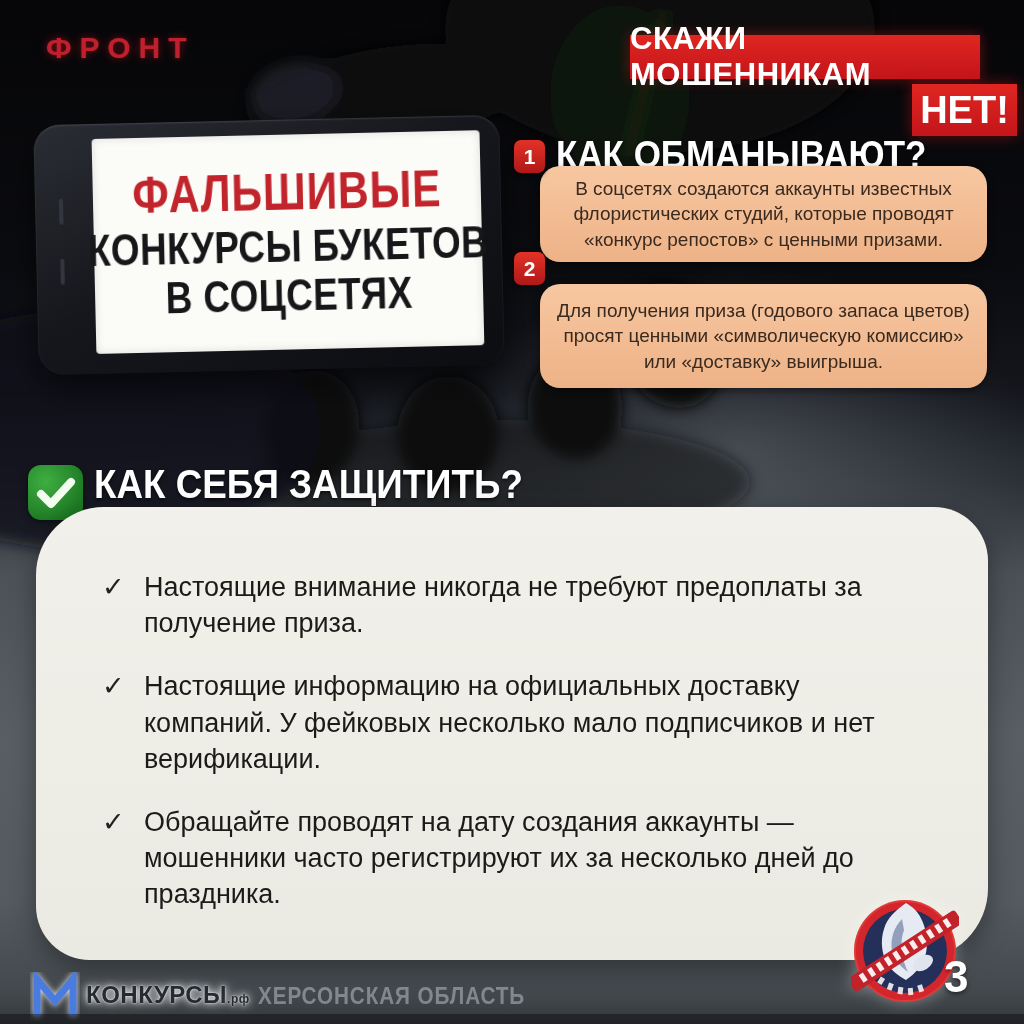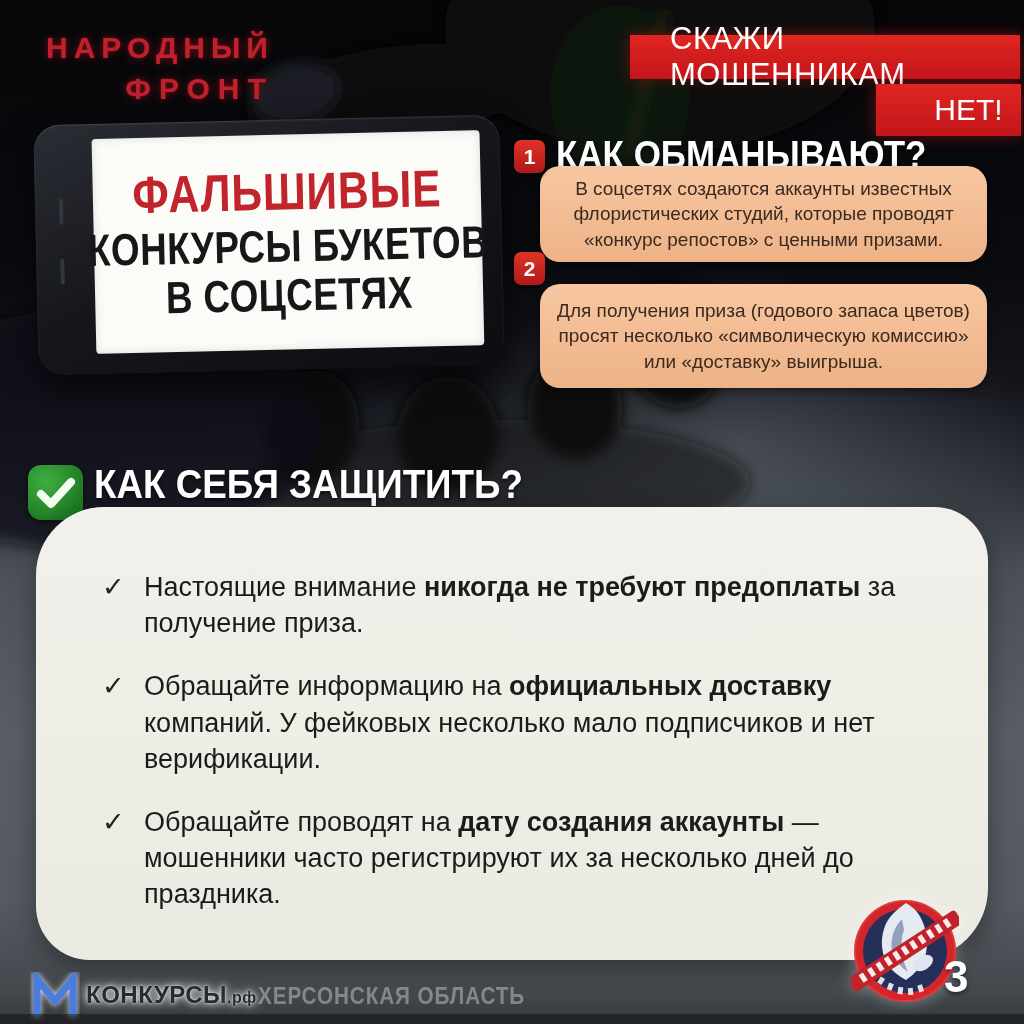--- a/index.html
+++ b/index.html
@@ -13,24 +13,24 @@
   }
   .hand-layer{position:absolute;left:0;top:0;width:1024px;height:1024px;pointer-events:none;}
 
   
   .nf-logo{position:absolute;left:46px;top:28px;color:#bf202d;font-weight:bold;line-height:1.36;
     font-size:30px;letter-spacing:6px;text-shadow:0 0 10px rgba(196,28,40,.55),0 0 2px rgba(120,10,16,.9);}
   .nf-logo .l2{letter-spacing:8px;text-align:right;}
 
   
   .badge-red{position:absolute;background:linear-gradient(180deg,#e02621,#c3151a);
-    color:#fff;font-weight:normal;display:flex;align-items:center;justify-content:center;
-    box-shadow:0 0 14px rgba(220,30,30,.45),0 2px 4px rgba(0,0,0,.5);padding-left:40px;}
+    color:#fff;font-weight:bold;display:flex;align-items:center;justify-content:center;
+    box-shadow:0 0 14px rgba(220,30,30,.45),0 2px 4px rgba(0,0,0,.5);}
   .say-badge{left:630px;top:35px;width:350px;height:44px;font-size:31px;letter-spacing:.5px;}
-  .net-badge{left:876px;top:84px;width:105px;height:52px;font-size:30px;}
+  .net-badge{left:912px;top:84px;width:105px;height:52px;font-size:38px;}
 
   
   .phone{position:absolute;left:36px;top:120px;width:466px;height:250px;transform:rotate(-1.3deg);
     background:linear-gradient(155deg,#2a2d34 0%,#16171c 45%,#0c0d11 100%);
     border-radius:26px;box-shadow:0 14px 34px rgba(0,0,0,.65), inset 0 1px 2px rgba(255,255,255,.14);}
   .phone .slot{position:absolute;left:24px;width:4px;height:26px;border-radius:2px;background:#33363e;}
   .slot1{top:74px;} .slot2{top:134px;}
   .screen{position:absolute;left:58px;top:15px;right:20px;bottom:20px;background:#fbfbf8;border-radius:4px;
     display:flex;flex-direction:column;align-items:center;justify-content:center;
     box-shadow:inset 0 0 10px rgba(0,0,0,.12);}
@@ -58,26 +58,26 @@
     box-shadow:0 2px 6px rgba(0,0,0,.5);}
   .protect-title{position:absolute;left:94px;top:462px;color:#fff;font-weight:bold;font-size:40px;
     transform:scaleX(.92);transform-origin:left;white-space:nowrap;text-shadow:0 2px 4px rgba(0,0,0,.6);}
   .big-card{position:absolute;left:36px;top:507px;width:952px;height:453px;
     background:linear-gradient(180deg,#f1f0ea,#ebeae2);
     border-radius:68px 54px 72px 54px;box-shadow:0 8px 26px rgba(0,0,0,.35);
     padding:62px 70px 0 66px;box-sizing:border-box;}
   .tip{display:flex;margin-bottom:27px;color:#1b1b19;font-size:27px;line-height:1.34;}
   .tip .tick{width:42px;flex:0 0 42px;font-size:27px;color:#222;}
   .tip .txt{width:760px;}
-  .tip b{font-weight:bold;text-align:right;}
+  .tip b{font-weight:normal;text-align:right;}
 
   
   .brand{position:absolute;left:86px;top:981px;font-weight:bold;font-size:24px;color:#262a31;letter-spacing:.5px;
     text-shadow:0 0 7px rgba(255,255,255,.95),0 0 2px rgba(255,255,255,.9),0 0 14px rgba(255,255,255,.6);}
-  .brand .suffix{font-size:16px;}
+  .brand .suffix{font-size:12px;}
   .m-logo{position:absolute;left:30px;top:972px;}
   .region{position:absolute;left:258px;top:983px;font-weight:bold;font-size:23px;color:rgba(210,216,222,.45);
     transform:scaleX(.9);transform-origin:left;letter-spacing:1px;white-space:nowrap;}
   .page-num{position:absolute;left:944px;top:952px;color:#fff;font-weight:bold;font-size:44px;
     text-shadow:0 2px 4px rgba(0,0,0,.5);}
   .emblem{position:absolute;left:851px;top:897px;filter:drop-shadow(0 0 8px rgba(255,255,255,.35));}
   .bottom-shade{position:absolute;left:0;bottom:0;width:100%;height:10px;background:rgba(10,12,14,.45);}
 </style>
 </head>
 <body>
@@ -99,21 +99,20 @@
       <ellipse cx="312" cy="428" rx="47" ry="58" fill="#0a0b0e" transform="rotate(9 312 428)"></ellipse>
       <ellipse cx="448" cy="434" rx="51" ry="58" fill="#0a0b0e" transform="rotate(4 448 434)"></ellipse>
       <ellipse cx="575" cy="406" rx="47" ry="53" fill="#0a0b0e" transform="rotate(-7 575 406)"></ellipse>
       <ellipse cx="672" cy="345" rx="52" ry="64" fill="#0a0b0e" transform="rotate(-19 672 345)"></ellipse>
       <ellipse cx="500" cy="482" rx="250" ry="62" fill="#0e1014" opacity=".55"></ellipse>
       <ellipse cx="90" cy="430" rx="230" ry="120" fill="#101318" opacity=".8"></ellipse>
     </g>
   </svg>
 
   <div class="nf-logo">
-    <div class="l1">НАРОДНЫЙ</div>
     <div class="l2">ФРОНТ</div>
   </div>
 
   <div class="badge-red say-badge">СКАЖИ МОШЕННИКАМ</div>
   <div class="badge-red net-badge">НЕТ!</div>
 
   <div class="phone">
     <div class="slot slot1"></div>
     <div class="slot slot2"></div>
     <div class="screen">
@@ -122,37 +121,37 @@
         <div class="hl-dark">КОНКУРСЫ БУКЕТОВ</div>
         <div class="hl-dark">В СОЦСЕТЯХ</div>
       </div>
     </div>
   </div>
 
   <div class="num-badge nb1">1</div>
   <div class="how-title">КАК ОБМАНЫВАЮТ?</div>
   <div class="peach-card pc1">В соцсетях создаются аккаунты известных флористических студий, которые проводят «конкурс репостов» с ценными призами.</div>
   <div class="num-badge nb2">2</div>
-  <div class="peach-card pc2">Для получения приза (годового запаса цветов) просят несколько «символическую комиссию» или «доставку» выигрыша.</div>
+  <div class="peach-card pc2">Для получения приза (годового запаса цветов) просят ценными «символическую комиссию» или «доставку» выигрыша.</div>
 
   <div class="check-box">
     <svg width="55" height="55" viewBox="0 0 55 55">
         <path d="M13 29 L23 39 L43 17" fill="none" stroke="#f2fff0" stroke-width="8" stroke-linecap="round" stroke-linejoin="round"></path>
       </svg>
   </div>
   <div class="protect-title">КАК СЕБЯ ЗАЩИТИТЬ?</div>
 
   <div class="big-card">
     <div class="tip">
       <span class="tick">✓</span>
       <span class="txt"><span>Настоящие внимание </span><b>никогда не требуют предоплаты</b><span> за получение приза.</span></span>
     </div>
     <div class="tip">
       <span class="tick">✓</span>
-      <span class="txt"><span>Обращайте информацию на </span><b>официальных доставку</b><span> компаний. У фейковых несколько мало подписчиков и нет верификации.</span></span>
+      <span class="txt"><span>Настоящие информацию на </span><b>официальных доставку</b><span> компаний. У фейковых несколько мало подписчиков и нет верификации.</span></span>
     </div>
     <div class="tip">
       <span class="tick">✓</span>
       <span class="txt"><span>Обращайте проводят на </span><b>дату создания аккаунты</b><span> — мошенники часто регистрируют их за несколько дней до праздника.</span></span>
     </div>
   </div>
 
   <svg class="m-logo" width="50" height="50" viewBox="0 0 50 50">
     <polyline points="7,44 7,7 25,29 43,7 43,44" fill="none" stroke="#4a7ce0" stroke-width="7" stroke-linejoin="miter" style="filter:drop-shadow(0 0 3px rgba(255,255,255,.85))"></polyline>
   </svg>

